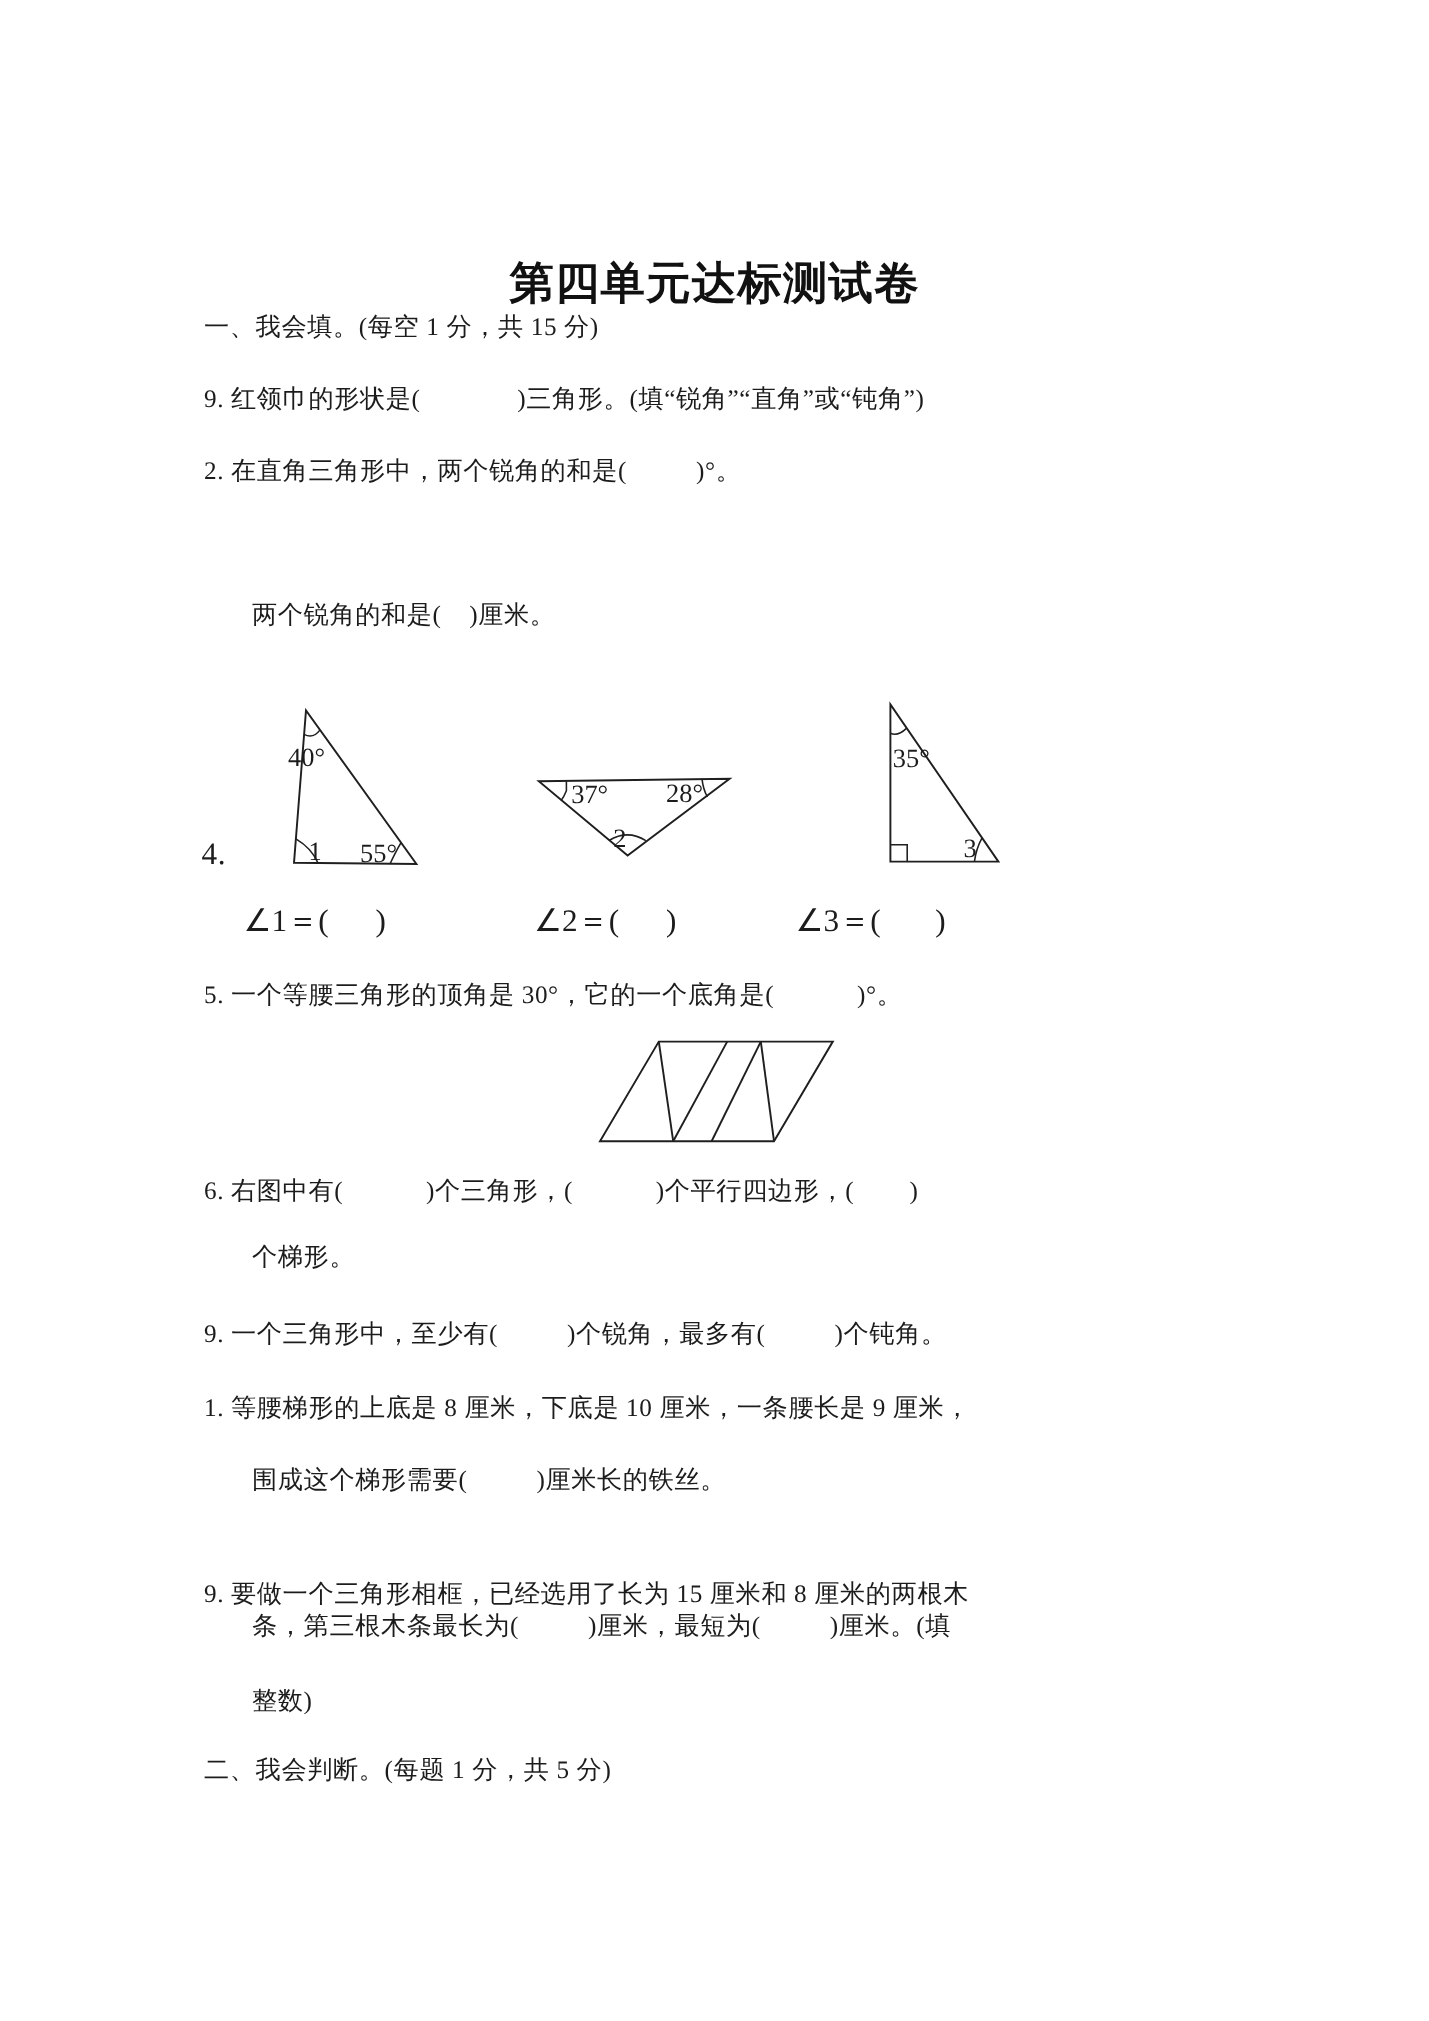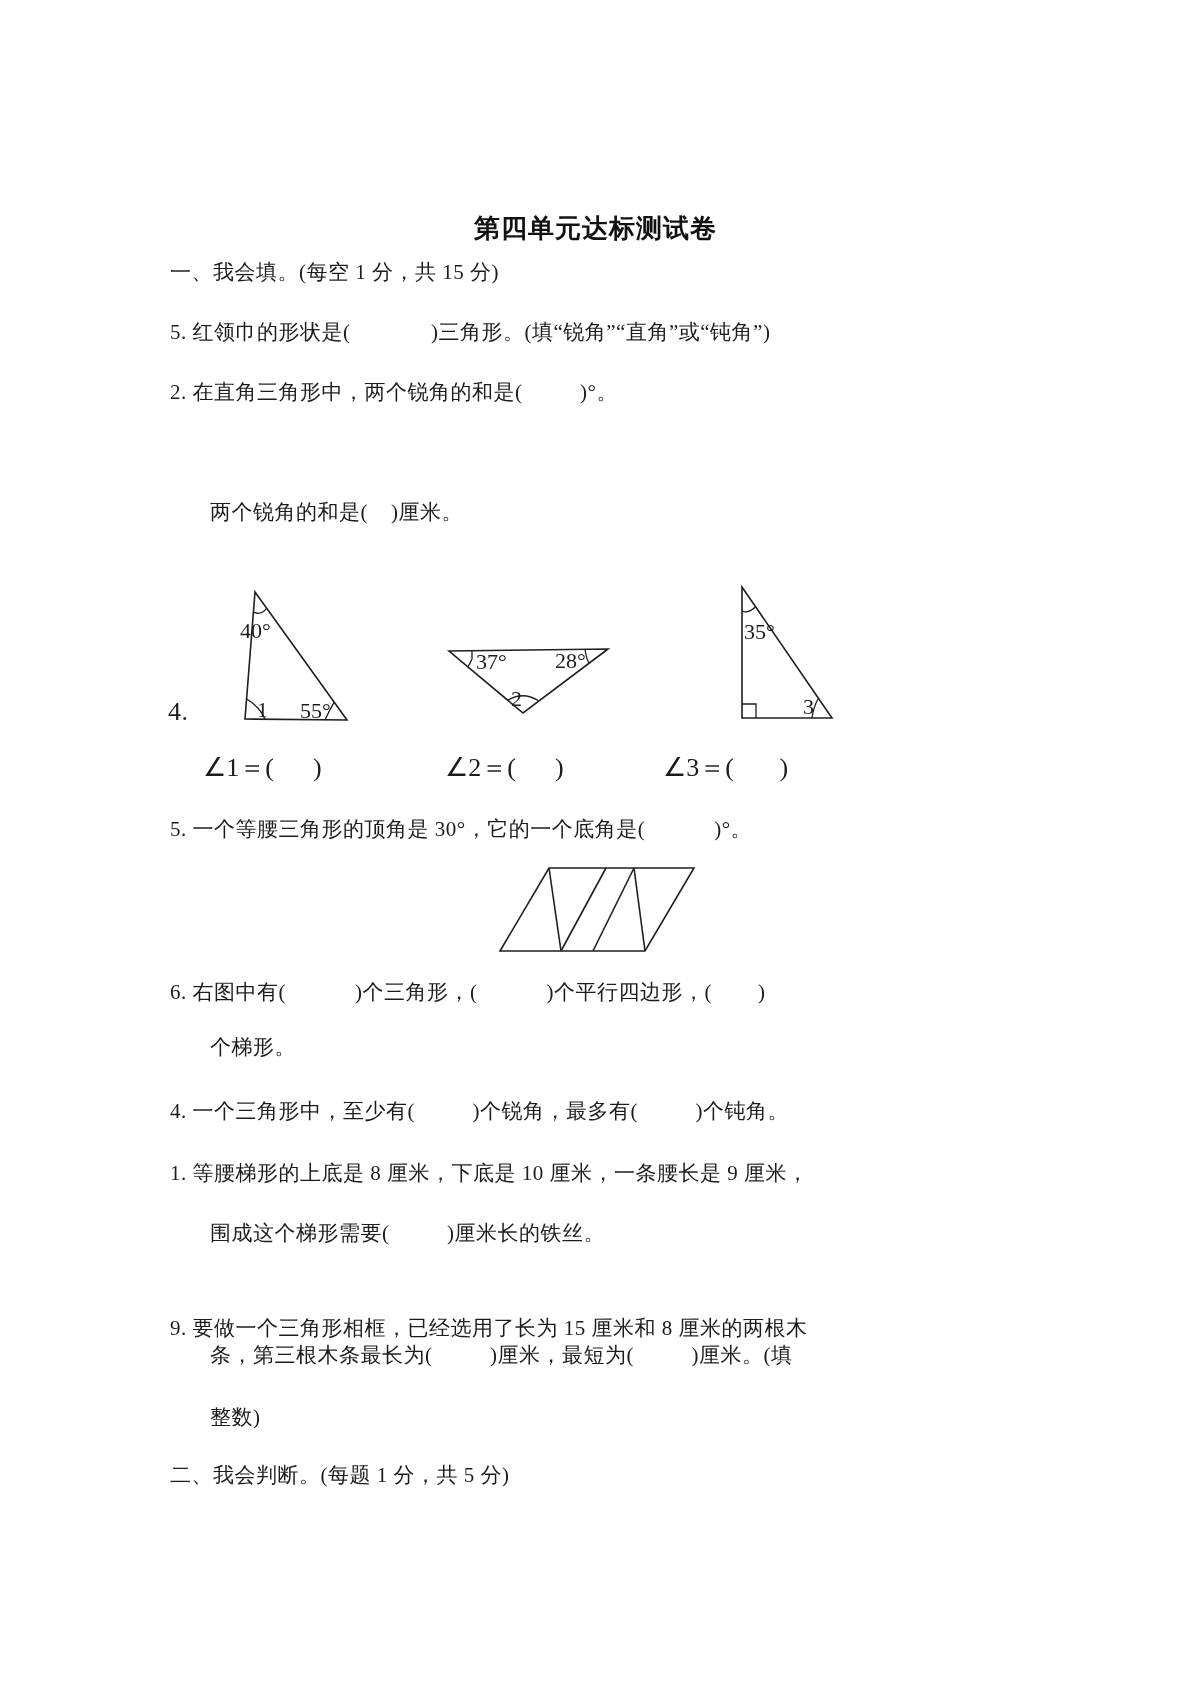--- a/index.html
+++ b/index.html
@@ -14,21 +14,21 @@
     overflow: hidden;
   }
   .title {
     position: absolute;
     top: 211px;
     left: 0;
     width: 100%;
     text-align: center;
     font-family: "Liberation Sans", sans-serif;
     font-weight: 900;
-    font-size: 26px;
+    font-size: 37px;
     letter-spacing: 1px;
     color: #111;
   }
   .line {
     position: absolute;
     font-size: 21px;
     letter-spacing: 0.5px;
     white-space: pre;
     color: #1c1c1c;
   }
@@ -53,21 +53,21 @@
 </style>
 </head>
 <body>
 
 <div class="page">
 
   <div class="title">第四单元达标测试卷</div>
 
   <div class="line l-main" style="top:258px">一、我会填。(每空 1 分，共 15 分)</div>
 
-  <div class="line l-main" style="top:318px">5. 红领巾的形状是(              )三角形。(填“锐角”“直角”或“钝角”)</div>
+  <div class="line l-main" style="top:318px">9. 红领巾的形状是(              )三角形。(填“锐角”“直角”或“钝角”)</div>
   <div class="line l-main" style="top:378px">2. 在直角三角形中，两个锐角的和是(          )°。</div>
   <div class="line l-indent" style="top:498px">两个锐角的和是(    )厘米。</div>
 
   <div class="line" style="top:697px; left:168px; font-size:26px">4.</div>
 
   <svg class="fig-svg" style="top:540px; left:0" width="900" height="195" viewBox="0 0 900 195">
 
     <g>
       <polygon class="fig-stroke" points="255,52 245,179 347,180"></polygon>
       <path class="fig-stroke-thin" d="M 253.4 72 Q 261 76 266.7 68.2"></path>
@@ -108,21 +108,21 @@
     <polygon class="fig-stroke" points="19,90 68,7 213,7 164,90"></polygon>
     <line class="fig-stroke" x1="68" y1="7" x2="80" y2="90"></line>
     <line class="fig-stroke" x1="80" y1="90" x2="125" y2="7"></line>
     <line class="fig-stroke" x1="112" y1="90" x2="153" y2="7"></line>
     <line class="fig-stroke" x1="153" y1="7" x2="164" y2="90"></line>
   </svg>
 
   <div class="line l-main" style="top:978px">6. 右图中有(            )个三角形，(            )个平行四边形，(        )</div>
   <div class="line l-indent" style="top:1033px">个梯形。</div>
 
-  <div class="line l-main" style="top:1097px">4. 一个三角形中，至少有(          )个锐角，最多有(          )个钝角。</div>
+  <div class="line l-main" style="top:1097px">9. 一个三角形中，至少有(          )个锐角，最多有(          )个钝角。</div>
 
   <div class="line l-main" style="top:1159px">1. 等腰梯形的上底是 8 厘米，下底是 10 厘米，一条腰长是 9 厘米，</div>
   <div class="line l-indent" style="top:1219px">围成这个梯形需要(          )厘米长的铁丝。</div>
 
   <div class="line l-main" style="top:1314px">9. 要做一个三角形相框，已经选用了长为 15 厘米和 8 厘米的两根木</div>
   <div class="line l-indent" style="top:1341px">条，第三根木条最长为(          )厘米，最短为(          )厘米。(填</div>
   <div class="line l-indent" style="top:1403px">整数)</div>
 
   <div class="line l-main" style="top:1461px">二、我会判断。(每题 1 分，共 5 分)</div>
 

